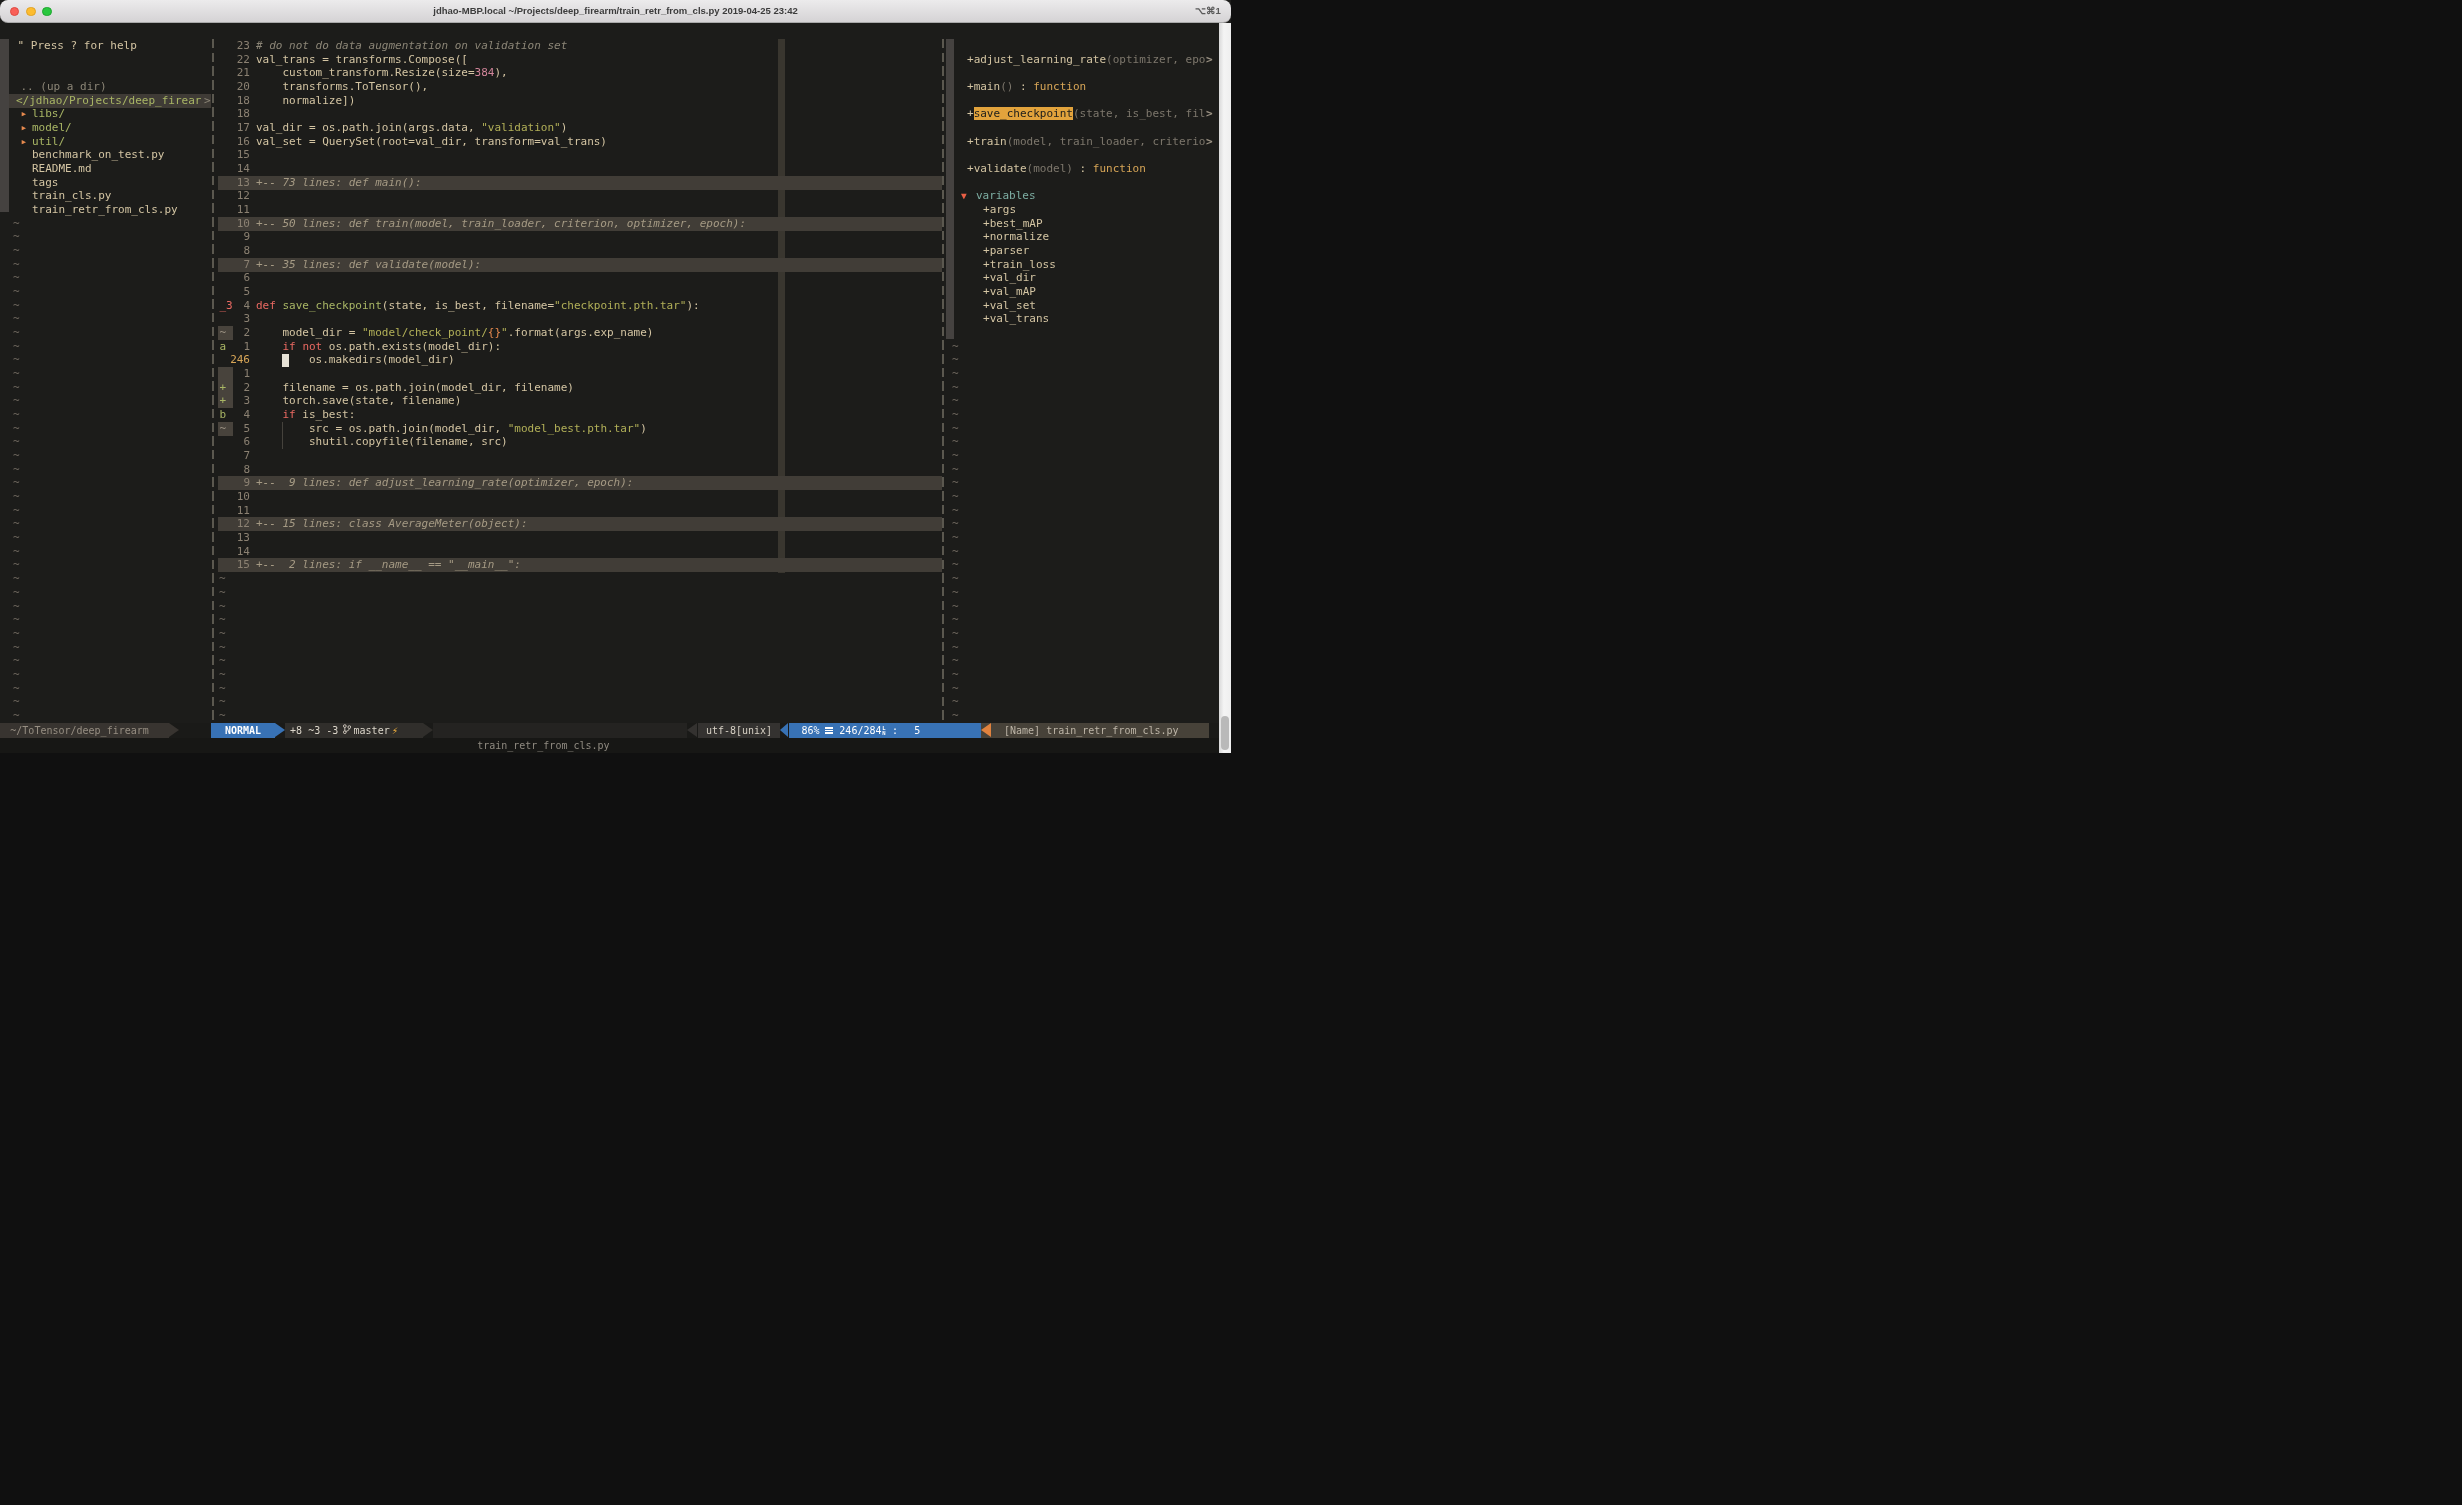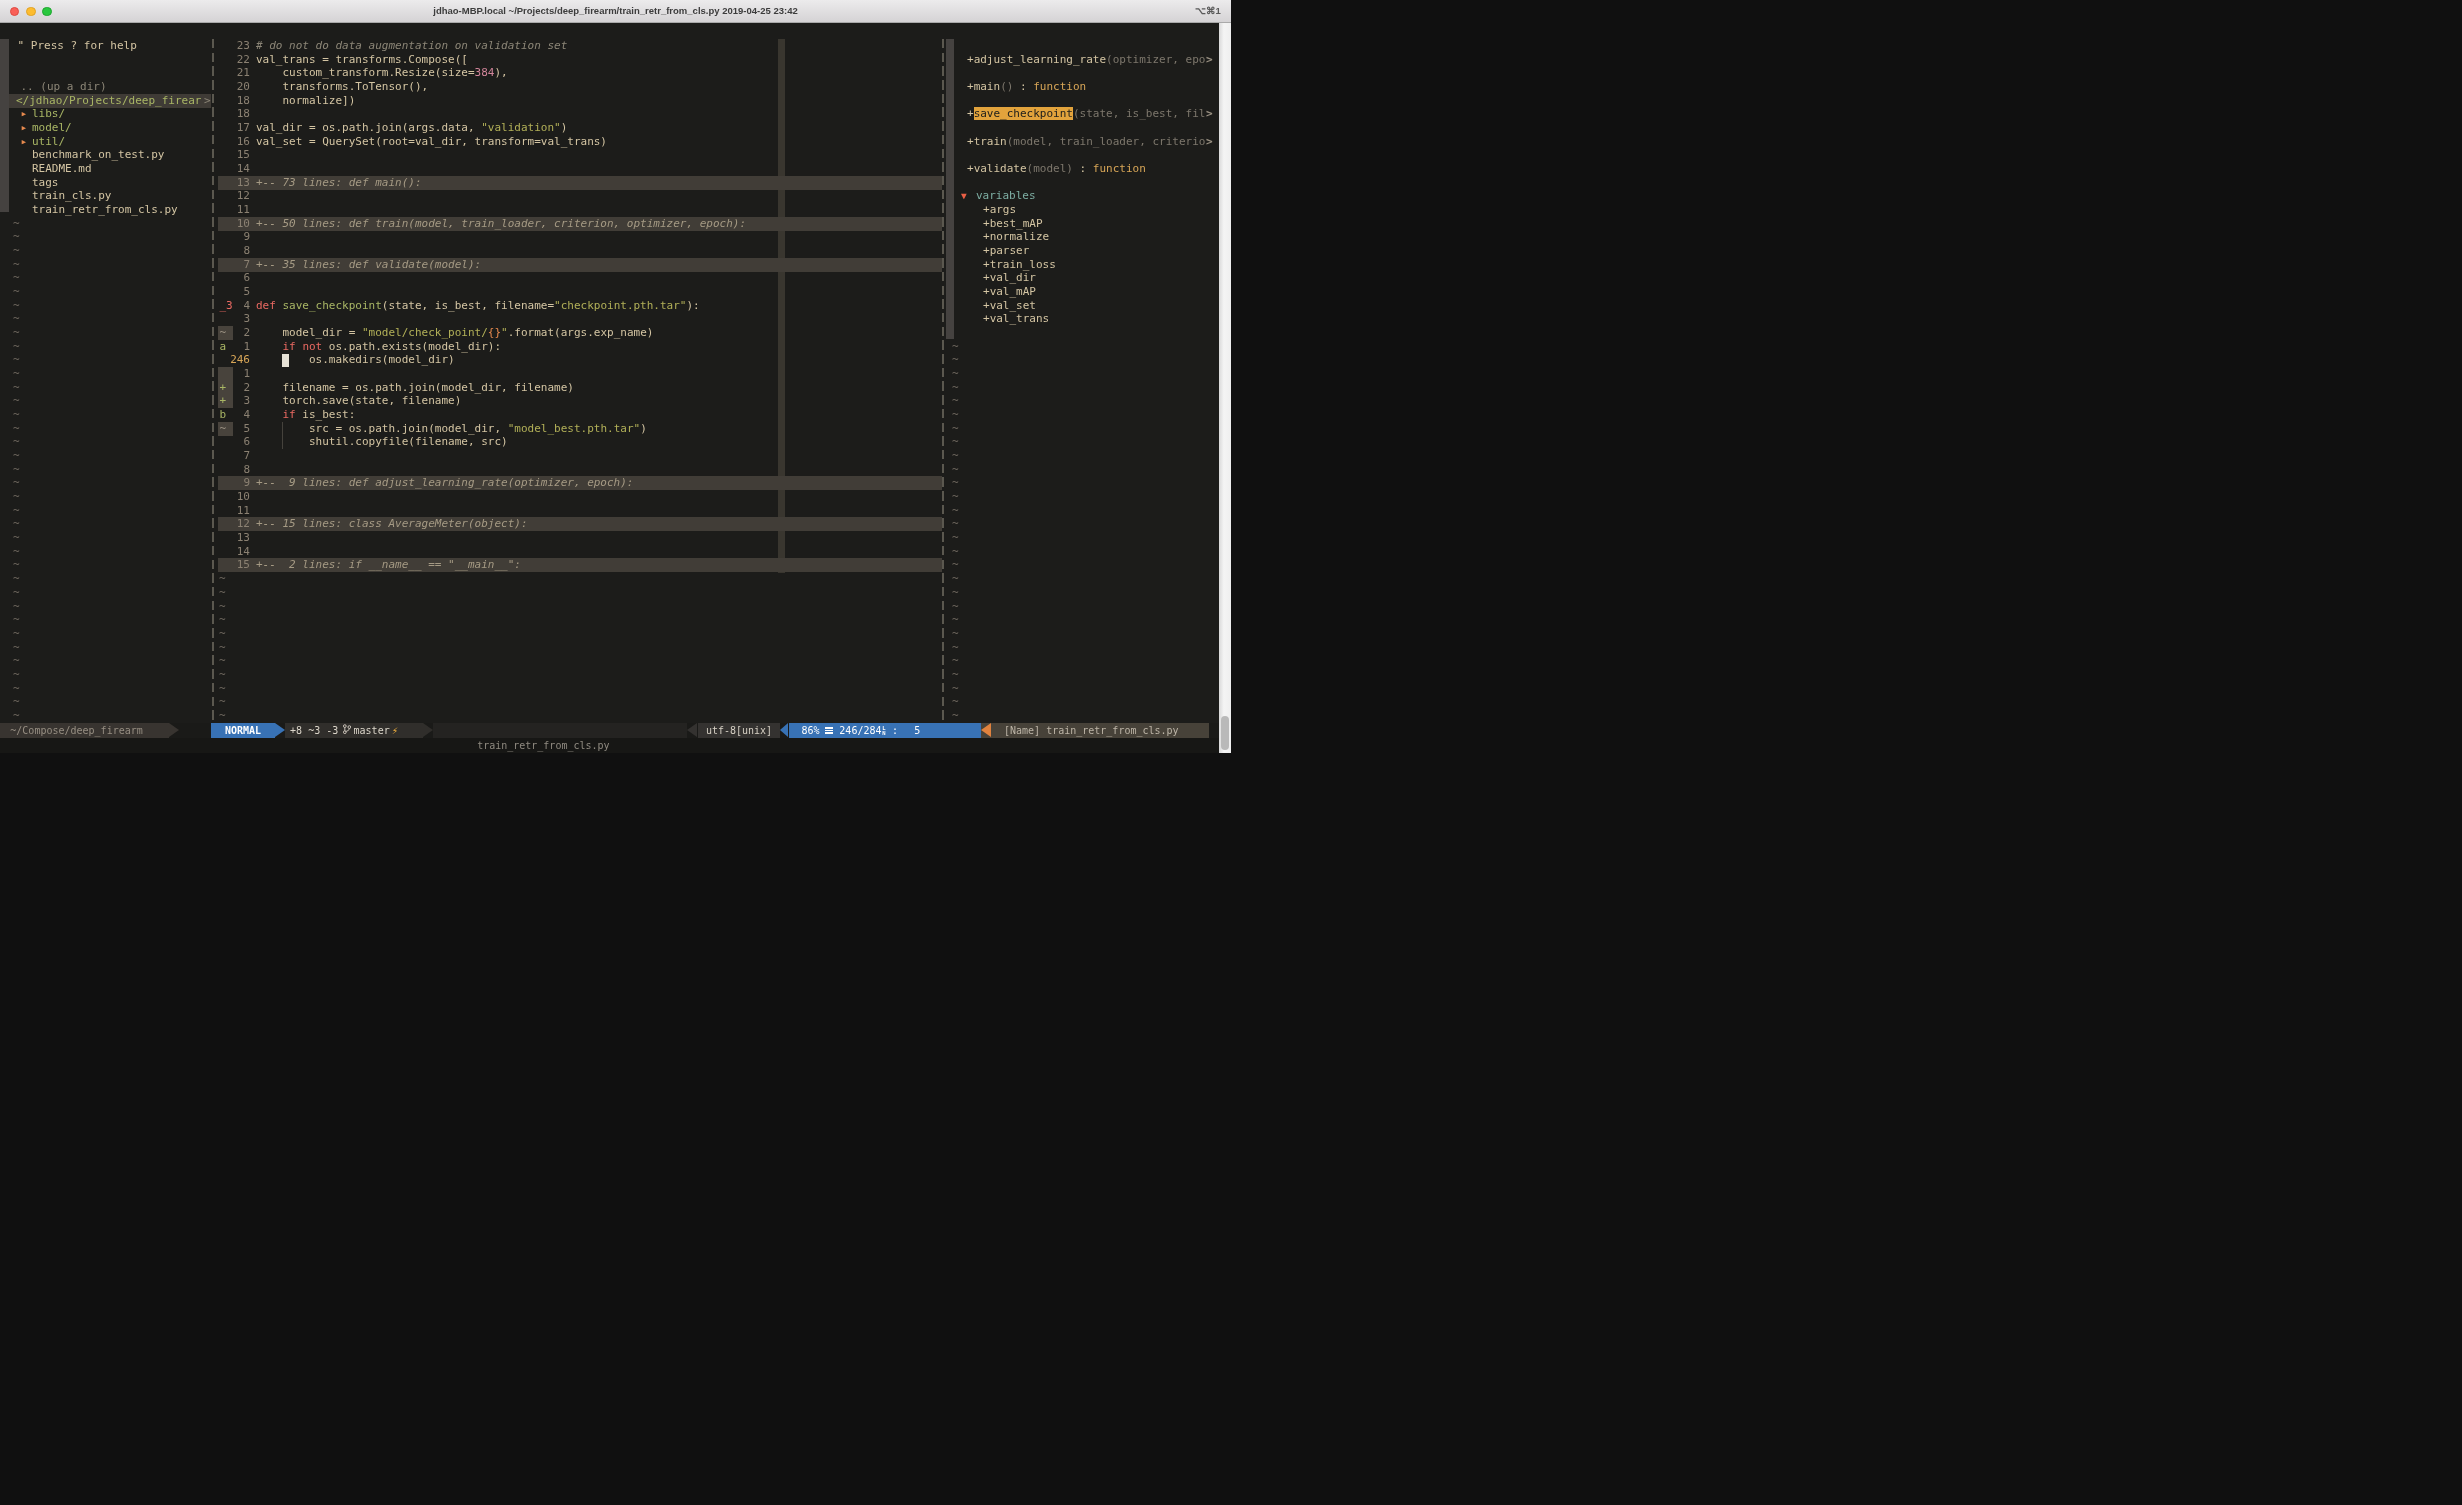--- a/index.html
+++ b/index.html
@@ -1,21 +1,21 @@
 <!DOCTYPE html>
 <html style="font-size:11.7px"><head>
 <meta charset="utf-8">
 <style>
   * { margin:0; padding:0; box-sizing:border-box; }
   html,body { width:1231px; height:753px; overflow:hidden; background:#101010; }
   #app { position:relative; width:1231px; height:753px; font-family:"DejaVu Sans Mono", monospace; font-size:11px; background:#1c1c1a; }
 
   
   #titlebar { position:absolute; left:0; top:0; width:1231px; height:23px;
-    background:linear-gradient(#ecebec,#d5d3d5); border-bottom:0.7px solid #a9a9a9; z-index:30; }
+    background:linear-gradient(#ecebec,#d5d3d5); border-bottom:0.7px solid #a9a9a9; z-index:30;border-radius:8px; }
   .tl-btn { position:absolute; top:6.6px; width:9.5px; height:9.5px; border-radius:50%; }
   #tl-close { left:9.5px; background:#f95f57; border:0.4px solid #df4a42; }
   #tl-min   { left:26px; background:#fdbc2f; border:0.4px solid #e0a326; }
   #tl-zoom  { left:42px; background:#29c73f; border:0.4px solid #1fa62f; }
   #title-text { position:absolute; left:0; right:0; top:5.1px; text-align:center;
     font-family:"Liberation Sans",sans-serif; font-size:9.5px; font-weight:bold; color:#3c3c3c; }
   #title-shortcut { position:absolute; right:10.3px; top:5.1px; font-family:"Liberation Sans",sans-serif;
     font-size:9.5px; font-weight:bold; color:#5a5a5a; }
 
   
@@ -317,21 +317,21 @@
       <div class="row tilde" style="top: 627px; left: 952px;">~</div>
       <div class="row tilde" style="top: 641px; left: 952px;">~</div>
       <div class="row tilde" style="top: 654px; left: 952px;">~</div>
       <div class="row tilde" style="top: 668px; left: 952px;">~</div>
       <div class="row tilde" style="top: 682px; left: 952px;">~</div>
       <div class="row tilde" style="top: 695px; left: 952px;">~</div>
       <div class="row tilde" style="top: 709px; left: 952px;">~</div>
     </div>
 
   <div id="statusline">
-    <div id="sl-nt" class="sl-seg">~/Compose/deep_firearm</div>
+    <div id="sl-nt" class="sl-seg">~/ToTensor/deep_firearm</div>
     <div id="sl-nt-arr" class="sl-arr"></div>
     <div id="sl-mode" class="sl-seg">NORMAL</div>
     <div id="sl-mode-arr" class="sl-arr"></div>
     <div id="sl-git" class="sl-seg">
       <span>+8 ~3 -3</span>
       <span><svg width="8" height="10.3" viewBox="0 0 11 14">
             <circle cx="2.5" cy="2.8" r="1.9" fill="none" stroke="#dcd6ca" stroke-width="1.2"></circle>
             <circle cx="2.5" cy="11.2" r="1.9" fill="none" stroke="#dcd6ca" stroke-width="1.2"></circle>
             <circle cx="8.7" cy="4.2" r="1.9" fill="none" stroke="#dcd6ca" stroke-width="1.2"></circle>
             <line x1="2.5" y1="4.7" x2="2.5" y2="9.3" stroke="#dcd6ca" stroke-width="1.2"></line>

